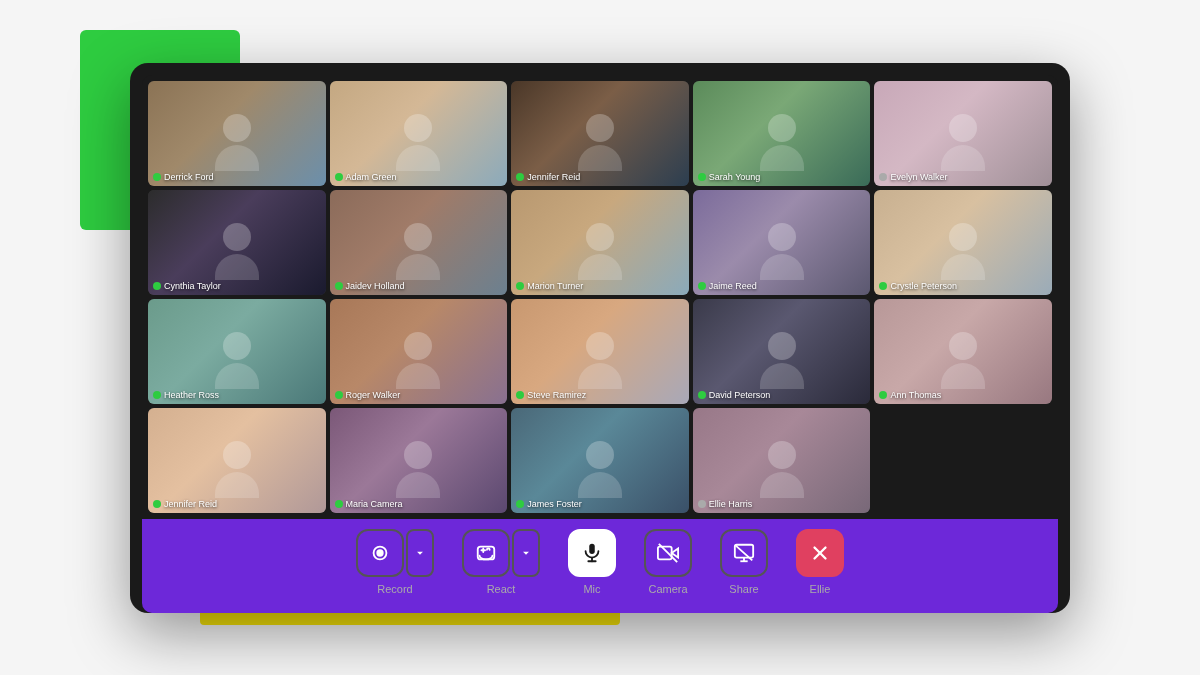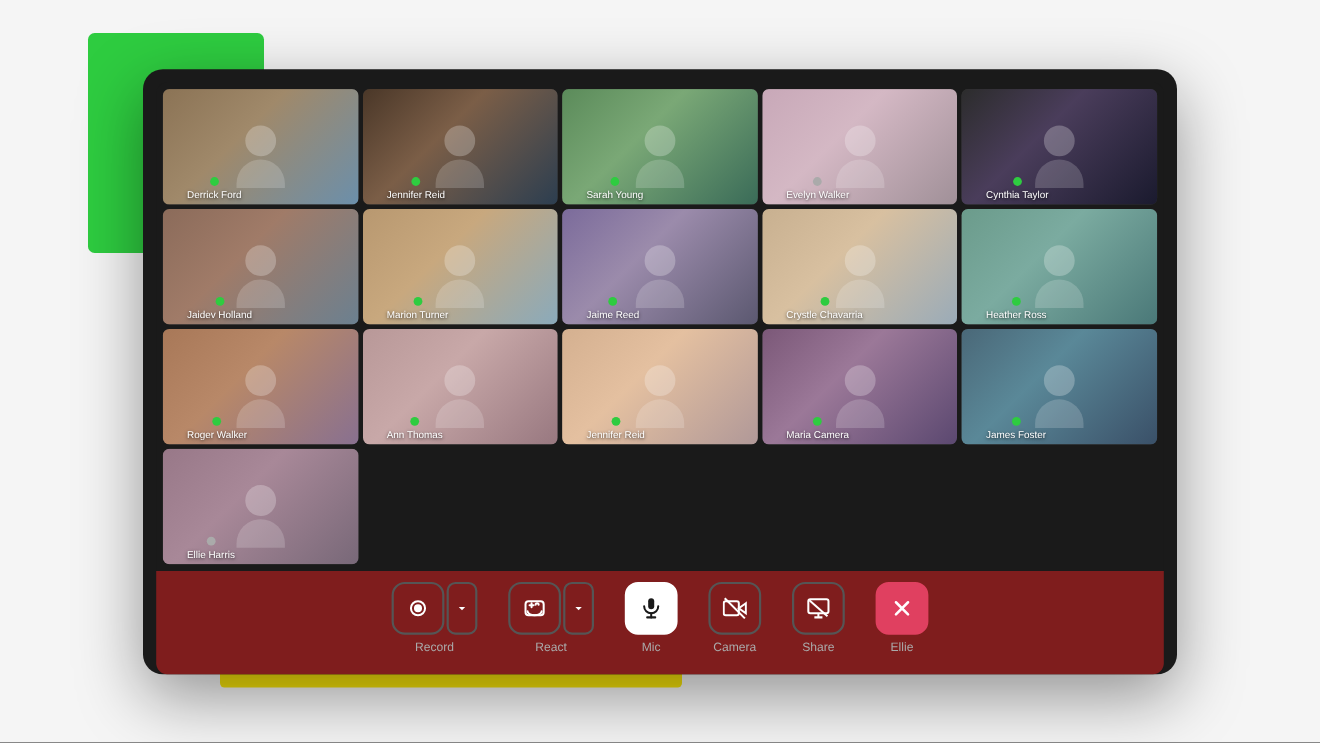--- a/index.html
+++ b/index.html
@@ -80,29 +80,28 @@
       width: 100%;
       height: 100%;
       display: flex;
       align-items: center;
       justify-content: center;
     }
 
     .person-label {
       position: absolute;
       bottom: 4px;
-      left: 22px;
+      left: 5px;
       display: flex;
       align-items: center;
       gap: 3px;
       font-size: 9px;
       color: #fff;
       text-shadow: 0 1px 3px rgba(0,0,0,0.8);
       font-weight: 500;
-      flex-direction: column;
     }
 
     .mic-dot {
       width: 8px;
       height: 8px;
       background: #2ecc40;
       border-radius: 50%;
       flex-shrink: 0;
     }
 
@@ -147,21 +146,21 @@
     .avatar-body {
       width: 44px;
       height: 26px;
       border-radius: 22px 22px 0 0;
       background: rgba(255,255,255,0.18);
       margin-top: 3px;
     }
 
     
     .control-bar {
-      background: #7f1d1d;
+      background: #6d28d9;
       border-radius: 0 0 10px 10px;
       padding: 10px 20px 18px;
       display: flex;
       align-items: center;
       justify-content: center;
       gap: 28px;
     }
 
     .control-group {
       display: flex;
@@ -248,20 +247,32 @@
               <div class="avatar-head"></div>
               <div class="avatar-body"></div>
             </div>
             <div class="person-label">
               <div class="mic-dot"></div>
               <span>Derrick Ford</span>
             </div>
           </div>
         </div>
         <div class="video-tile">
+          <div class="video-tile-inner person-bg p2">
+            <div class="avatar-shape">
+              <div class="avatar-head"></div>
+              <div class="avatar-body"></div>
+            </div>
+            <div class="person-label">
+              <div class="mic-dot"></div>
+              <span>Adam Green</span>
+            </div>
+          </div>
+        </div>
+        <div class="video-tile">
           <div class="video-tile-inner person-bg p3">
             <div class="avatar-shape">
               <div class="avatar-head"></div>
               <div class="avatar-body"></div>
             </div>
             <div class="person-label">
               <div class="mic-dot"></div>
               <span>Jennifer Reid</span>
             </div>
           </div>
@@ -339,21 +350,21 @@
           </div>
         </div>
         <div class="video-tile">
           <div class="video-tile-inner person-bg p10">
             <div class="avatar-shape">
               <div class="avatar-head"></div>
               <div class="avatar-body"></div>
             </div>
             <div class="person-label">
               <div class="mic-dot"></div>
-              <span>Crystle Chavarria</span>
+              <span>Crystle Peterson</span>
             </div>
           </div>
         </div>
         <div class="video-tile">
           <div class="video-tile-inner person-bg p11">
             <div class="avatar-shape">
               <div class="avatar-head"></div>
               <div class="avatar-body"></div>
             </div>
             <div class="person-label">
@@ -364,20 +375,44 @@
         </div>
         <div class="video-tile">
           <div class="video-tile-inner person-bg p12">
             <div class="avatar-shape">
               <div class="avatar-head"></div>
               <div class="avatar-body"></div>
             </div>
             <div class="person-label">
               <div class="mic-dot"></div>
               <span>Roger Walker</span>
+            </div>
+          </div>
+        </div>
+        <div class="video-tile">
+          <div class="video-tile-inner person-bg p13">
+            <div class="avatar-shape">
+              <div class="avatar-head"></div>
+              <div class="avatar-body"></div>
+            </div>
+            <div class="person-label">
+              <div class="mic-dot"></div>
+              <span>Steve Ramirez</span>
+            </div>
+          </div>
+        </div>
+        <div class="video-tile">
+          <div class="video-tile-inner person-bg p14">
+            <div class="avatar-shape">
+              <div class="avatar-head"></div>
+              <div class="avatar-body"></div>
+            </div>
+            <div class="person-label">
+              <div class="mic-dot"></div>
+              <span>David Peterson</span>
             </div>
           </div>
         </div>
         <div class="video-tile">
           <div class="video-tile-inner person-bg p15">
             <div class="avatar-shape">
               <div class="avatar-head"></div>
               <div class="avatar-body"></div>
             </div>
             <div class="person-label">

